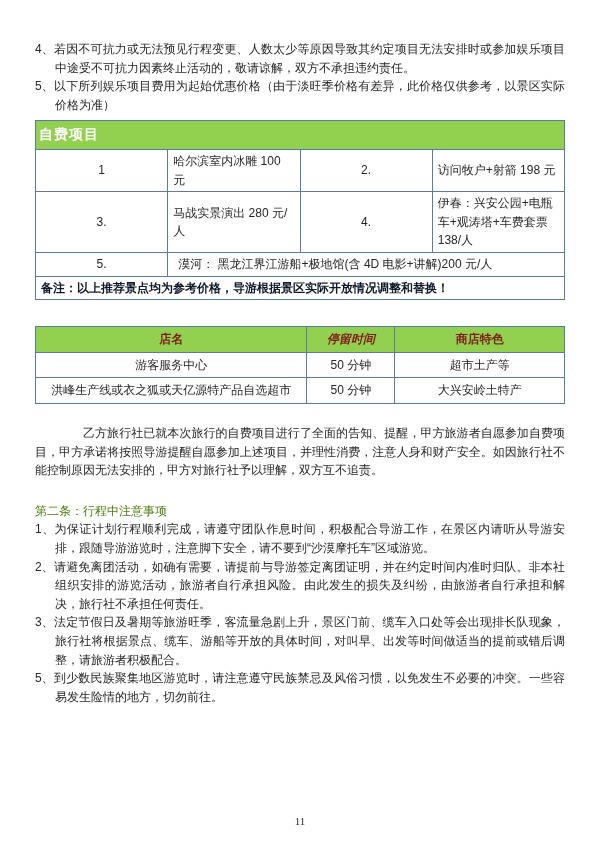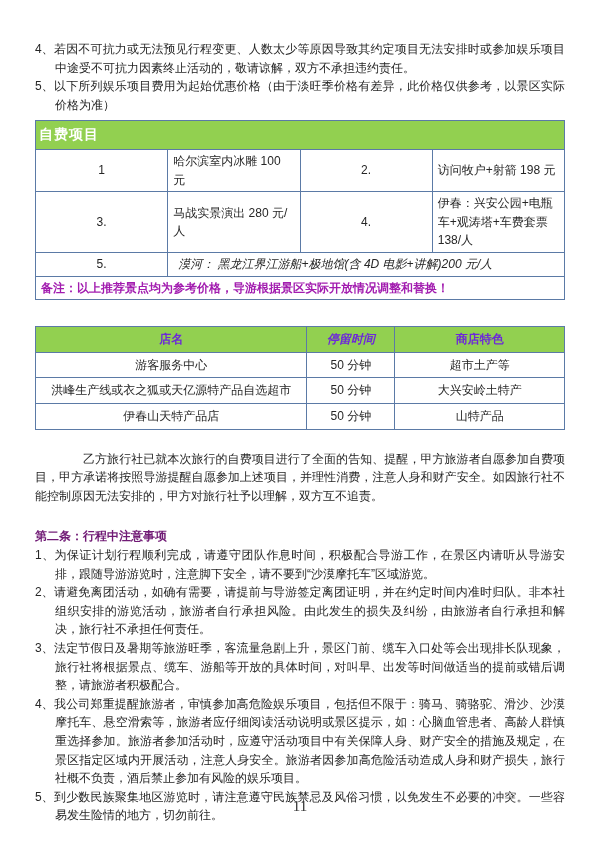--- a/index.html
+++ b/index.html
@@ -24,43 +24,43 @@
   td, th { border: 1px solid #5b7aa6; padding: 2px 5px; vertical-align: middle; }
 
   .tbl-selfpay { margin-top: 6px; }
   .tbl-selfpay th.title {
     background: #92d050; color: #ffffff; font-size: 14px;
     font-weight: bold; padding: 3px;
     letter-spacing: 1px;
   }
   .c-num { width: 6%; text-align: center; }
   .c-item { width: 44%; text-align: left; }
-  .note-cell { font-weight: bold; color: #a21caf; text-align: left; }
+  .note-cell { font-weight: bold; color: #0f172a; text-align: left; }
 
   .tbl-shop { margin-top: 26px; }
   .tbl-shop th {
-    background: #92d050; color: #6d28d9; font-weight: bold;
+    background: #92d050; color: #7f1d1d; font-weight: bold;
     text-align: center; padding: 3px; border-color: #5b7aa6;
   }
   .tbl-shop td { text-align: center; padding: 3px; }
   .col-name { width: 52%; }
   .col-time { width: 16%; font-style: italic; }
   .col-feature { width: 32%; }
 
   .consent { margin: 20px 0 16px 0; text-indent: 4em; }
 
-  .art2-heading { margin: 22px 0 0 0; font-weight: bold; color: #701a75; }
+  .art2-heading { margin: 22px 0 0 0; font-weight: normal; color: #4d7c0f; }
   .art2-list { margin: 0; }
 
   .page-num {
     position: absolute;
     left: 0; right: 0;
-    bottom: 30px;
+    bottom: 18px;
     text-align: center;
-    font-size: 15px;
+    font-size: 11px;
     color: #333;
     font-family: "Liberation Serif", "DejaVu Serif", serif;
   }
 </style>
 </head>
 <body>
 
 <div class="sheet">
 
   <p class="hang"><span class="num">4、</span><span>若因不可抗力或无法预见行程变更、人数太少等原因导致其约定项目无法安排时或参加娱乐项目中途受不可抗力因素终止活动的，敬请谅解，双方不承担违约责任。</span></p>
@@ -80,21 +80,21 @@
         <td class="c-item">访问牧户+射箭 198 元</td>
       </tr>
       <tr>
         <td class="c-num">3.</td>
         <td class="c-item">马战实景演出 280 元/人</td>
         <td class="c-num">4.</td>
         <td class="c-item">伊春：兴安公园+电瓶车+观涛塔+车费套票 138/人</td>
       </tr>
       <tr>
         <td class="c-num">5.</td>
-        <td colspan="3" style="padding-left:10px;font-style:italic;">漠河： 黑龙江界江游船+极地馆(含 4D 电影+讲解)200 元/人</td>
+        <td colspan="3" style="padding-left:10px;">漠河： 黑龙江界江游船+极地馆(含 4D 电影+讲解)200 元/人</td>
       </tr>
       <tr>
         <td colspan="4" class="note-cell">备注：以上推荐景点均为参考价格，导游根据景区实际开放情况调整和替换！</td>
       </tr>
     </tbody>
   </table>
 
   <table class="tbl-shop">
     <thead>
       <tr>
@@ -107,35 +107,29 @@
       <tr>
         <td>游客服务中心</td>
         <td>50 分钟</td>
         <td>超市土产等</td>
       </tr>
       <tr>
         <td>洪峰生产线或衣之狐或天亿源特产品自选超市</td>
         <td>50 分钟</td>
         <td>大兴安岭土特产</td>
       </tr>
-      <tr>
-        <td>伊春山天特产品店</td>
-        <td>50 分钟</td>
-        <td>山特产品</td>
-      </tr>
     </tbody>
   </table>
 
   <p class="consent">乙方旅行社已就本次旅行的自费项目进行了全面的告知、提醒，甲方旅游者自愿参加自费项目，甲方承诺将按照导游提醒自愿参加上述项目，并理性消费，注意人身和财产安全。如因旅行社不能控制原因无法安排的，甲方对旅行社予以理解，双方互不追责。</p>
 
   <p class="art2-heading">第二条：行程中注意事项</p>
   <div class="art2-list">
     <p class="hang"><span class="num">1、</span><span>为保证计划行程顺利完成，请遵守团队作息时间，积极配合导游工作，在景区内请听从导游安排，跟随导游游览时，注意脚下安全，请不要到“沙漠摩托车”区域游览。</span></p>
     <p class="hang"><span class="num">2、</span><span>请避免离团活动，如确有需要，请提前与导游签定离团证明，并在约定时间内准时归队。非本社组织安排的游览活动，旅游者自行承担风险。由此发生的损失及纠纷，由旅游者自行承担和解决，旅行社不承担任何责任。</span></p>
     <p class="hang"><span class="num">3、</span><span>法定节假日及暑期等旅游旺季，客流量急剧上升，景区门前、缆车入口处等会出现排长队现象，旅行社将根据景点、缆车、游船等开放的具体时间，对叫早、出发等时间做适当的提前或错后调整，请旅游者积极配合。</span></p>
-    <p class="hang"><span class="num">4、</span><span>我公司郑重提醒旅游者，审慎参加高危险娱乐项目，包括但不限于：骑马、骑骆驼、滑沙、沙漠摩托车、悬空滑索等，旅游者应仔细阅读活动说明或景区提示，如：心脑血管患者、高龄人群慎重选择参加。旅游者参加活动时，应遵守活动项目中有关保障人身、财产安全的措施及规定，在景区指定区域内开展活动，注意人身安全。旅游者因参加高危险活动造成人身和财产损失，旅行社概不负责，酒后禁止参加有风险的娱乐项目。</span></p>
     <p class="hang"><span class="num">5、</span><span>到少数民族聚集地区游览时，请注意遵守民族禁忌及风俗习惯，以免发生不必要的冲突。一些容易发生险情的地方，切勿前往。</span></p>
 
   </div>
 
   <div class="page-num">11</div>
 
 </div>
 
 </body></html>

